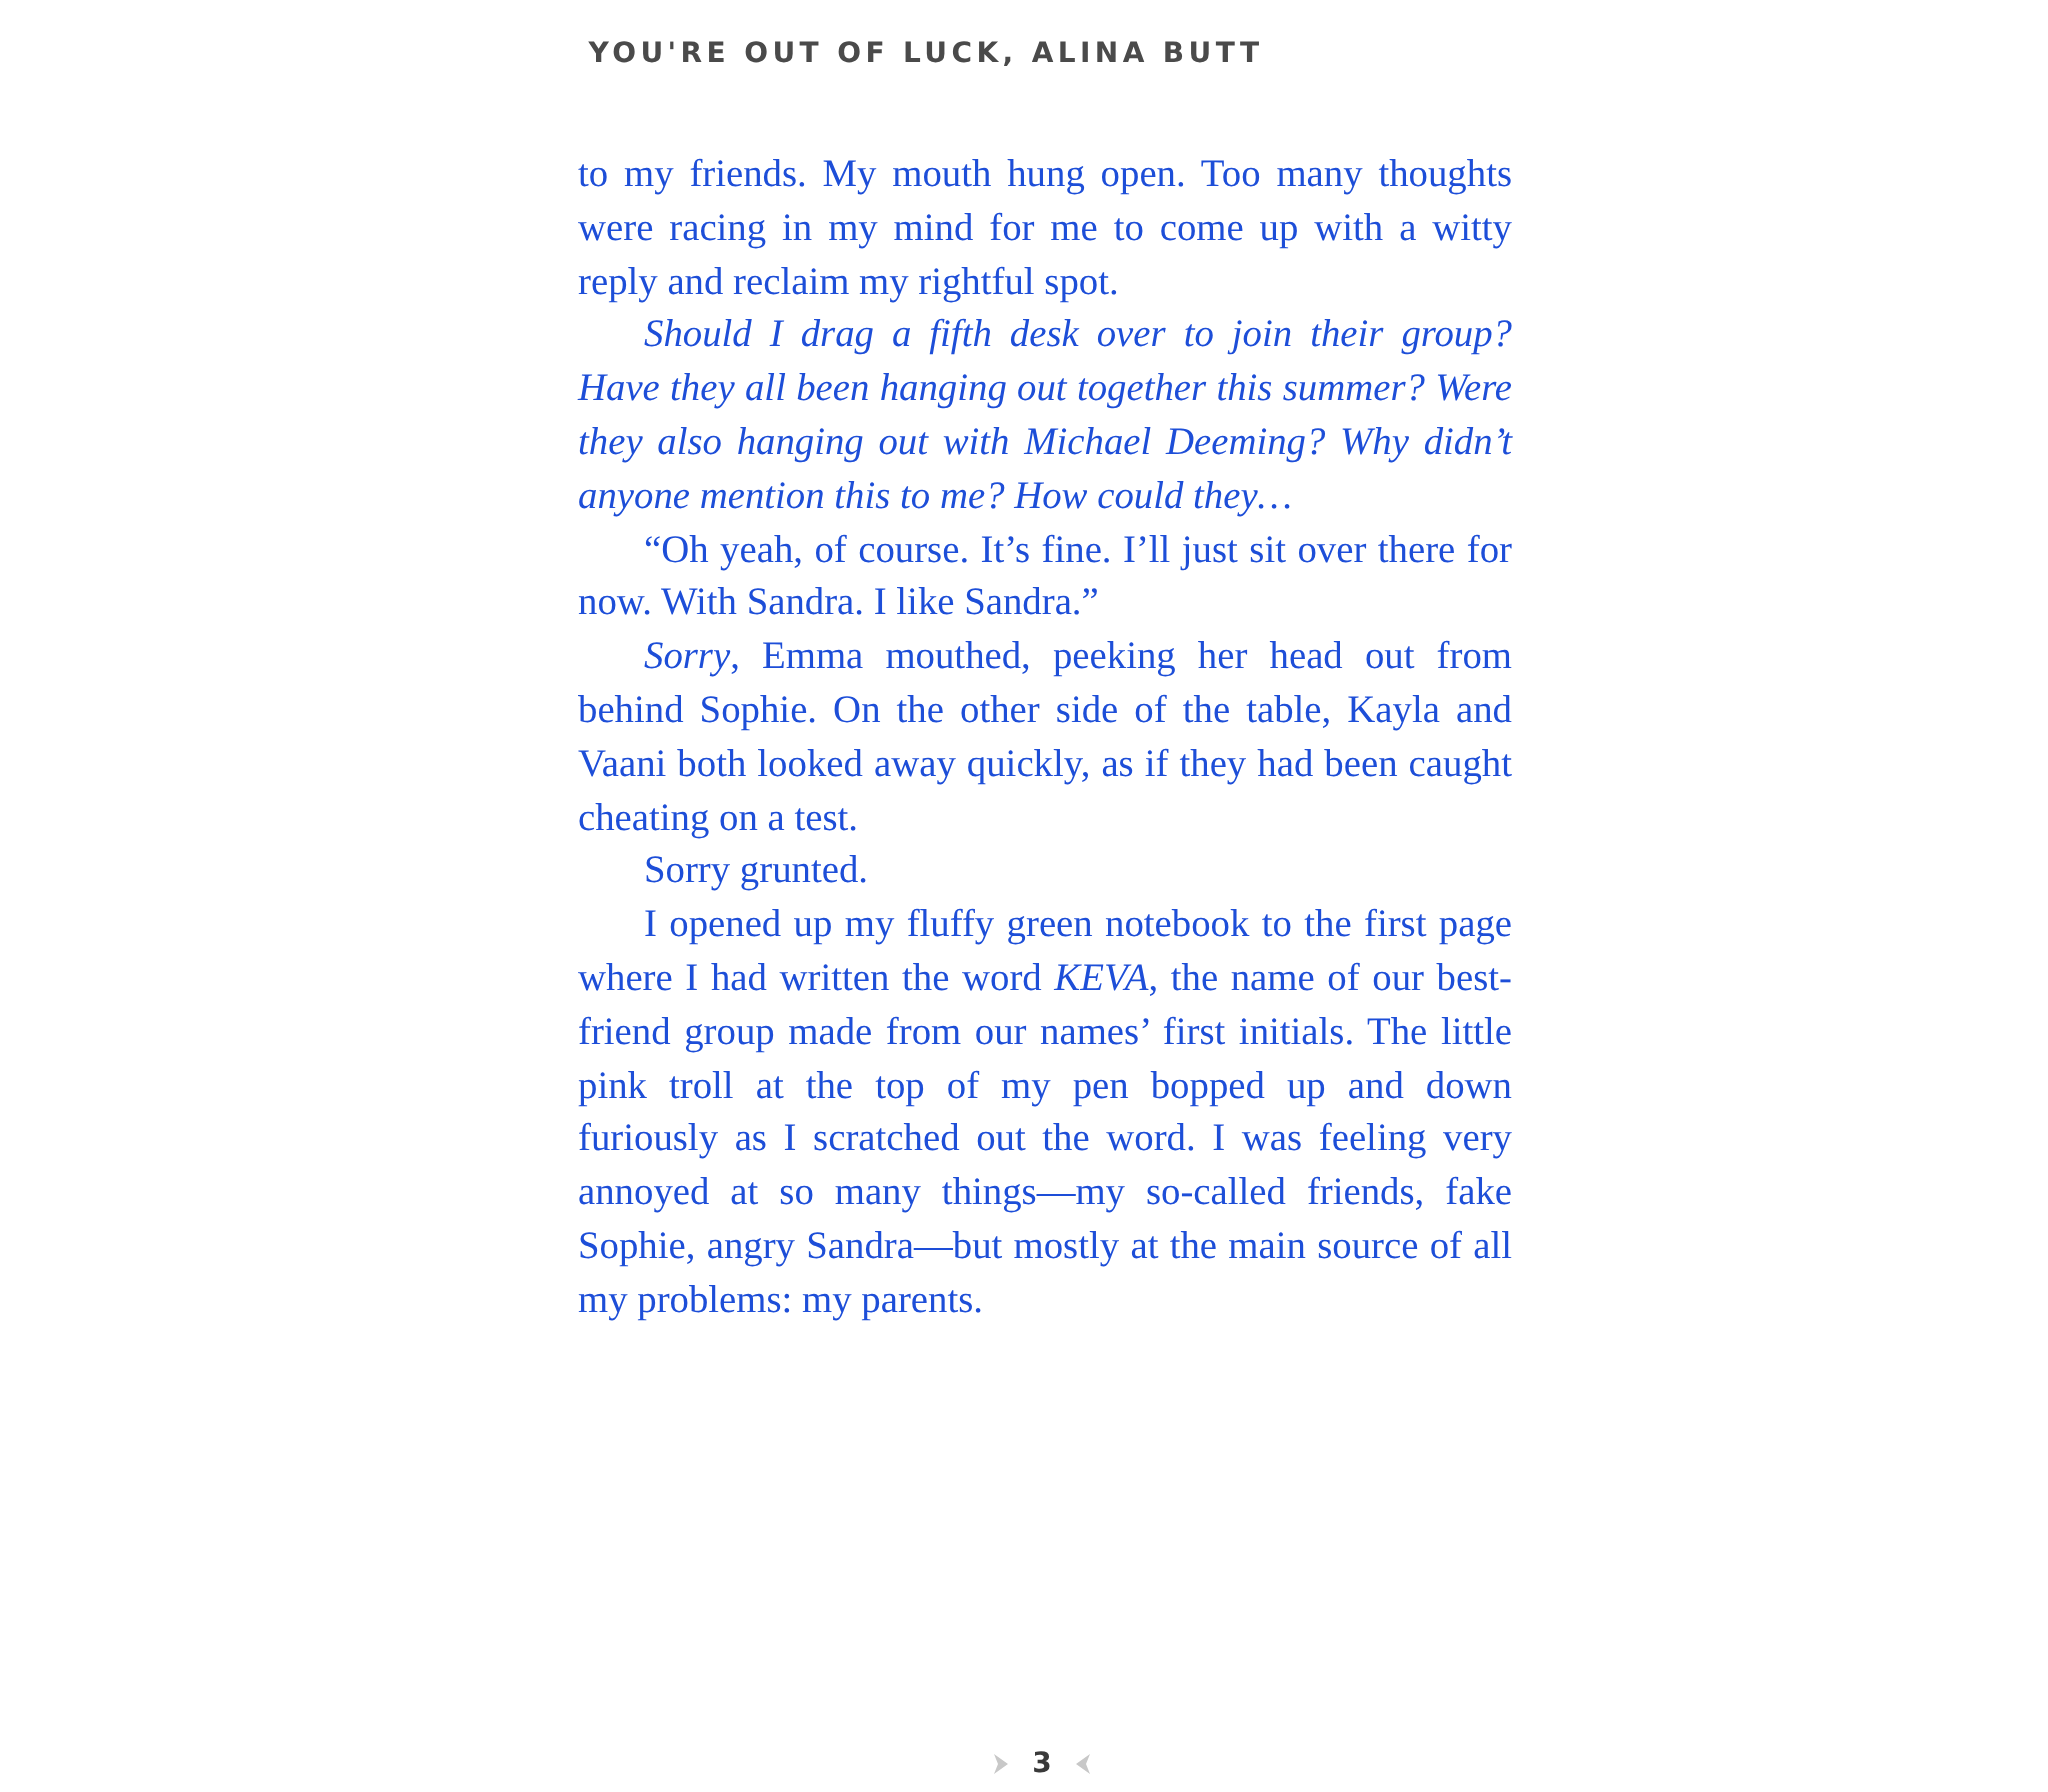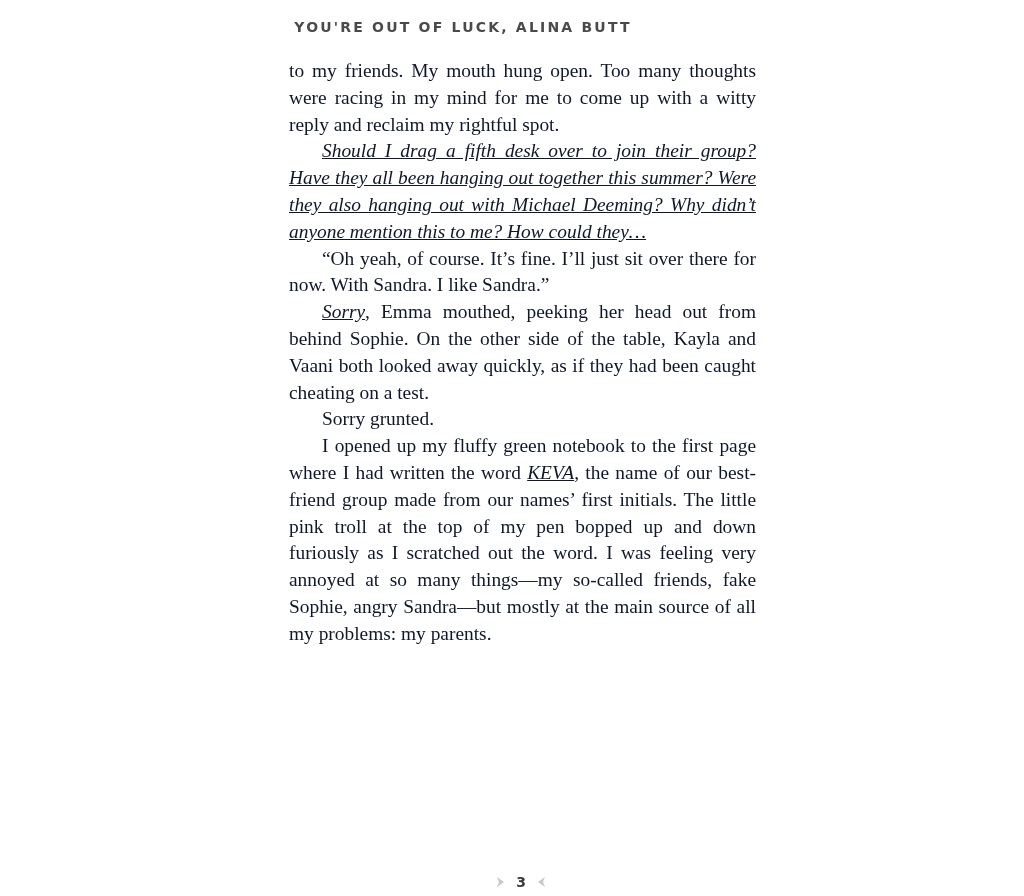--- a/index.html
+++ b/index.html
@@ -24,39 +24,38 @@
       font-family: "DejaVu Sans", "Liberation Sans", sans-serif;
       font-weight: bold;
       font-size: 14px;
       letter-spacing: 2.2px;
       color: #4a4a4a;
       padding-left: 22px;
       box-sizing: border-box;
     }
     .page-body {
       position: absolute;
-      top: 58px;
+      top: 75px;
       left: 289px;
       width: 467px;
       font-size: 19.4px;
       line-height: 26.8px;
       text-align: justify;
-      color: #0f172a;
+      color: #1d4ed8;
     }
     .page-body p {
       margin: 0;
       text-indent: 33px;
       text-align: justify;
     }
     .page-body p.no-indent {
       text-indent: 0;
     }
     .it {
       font-style: italic;
-      text-decoration: underline;
     }
     .page-footer {
       position: absolute;
       top: 874px;
       left: 0;
       width: 1024px;
       display: flex;
       justify-content: center;
       align-items: center;
       gap: 10px;

